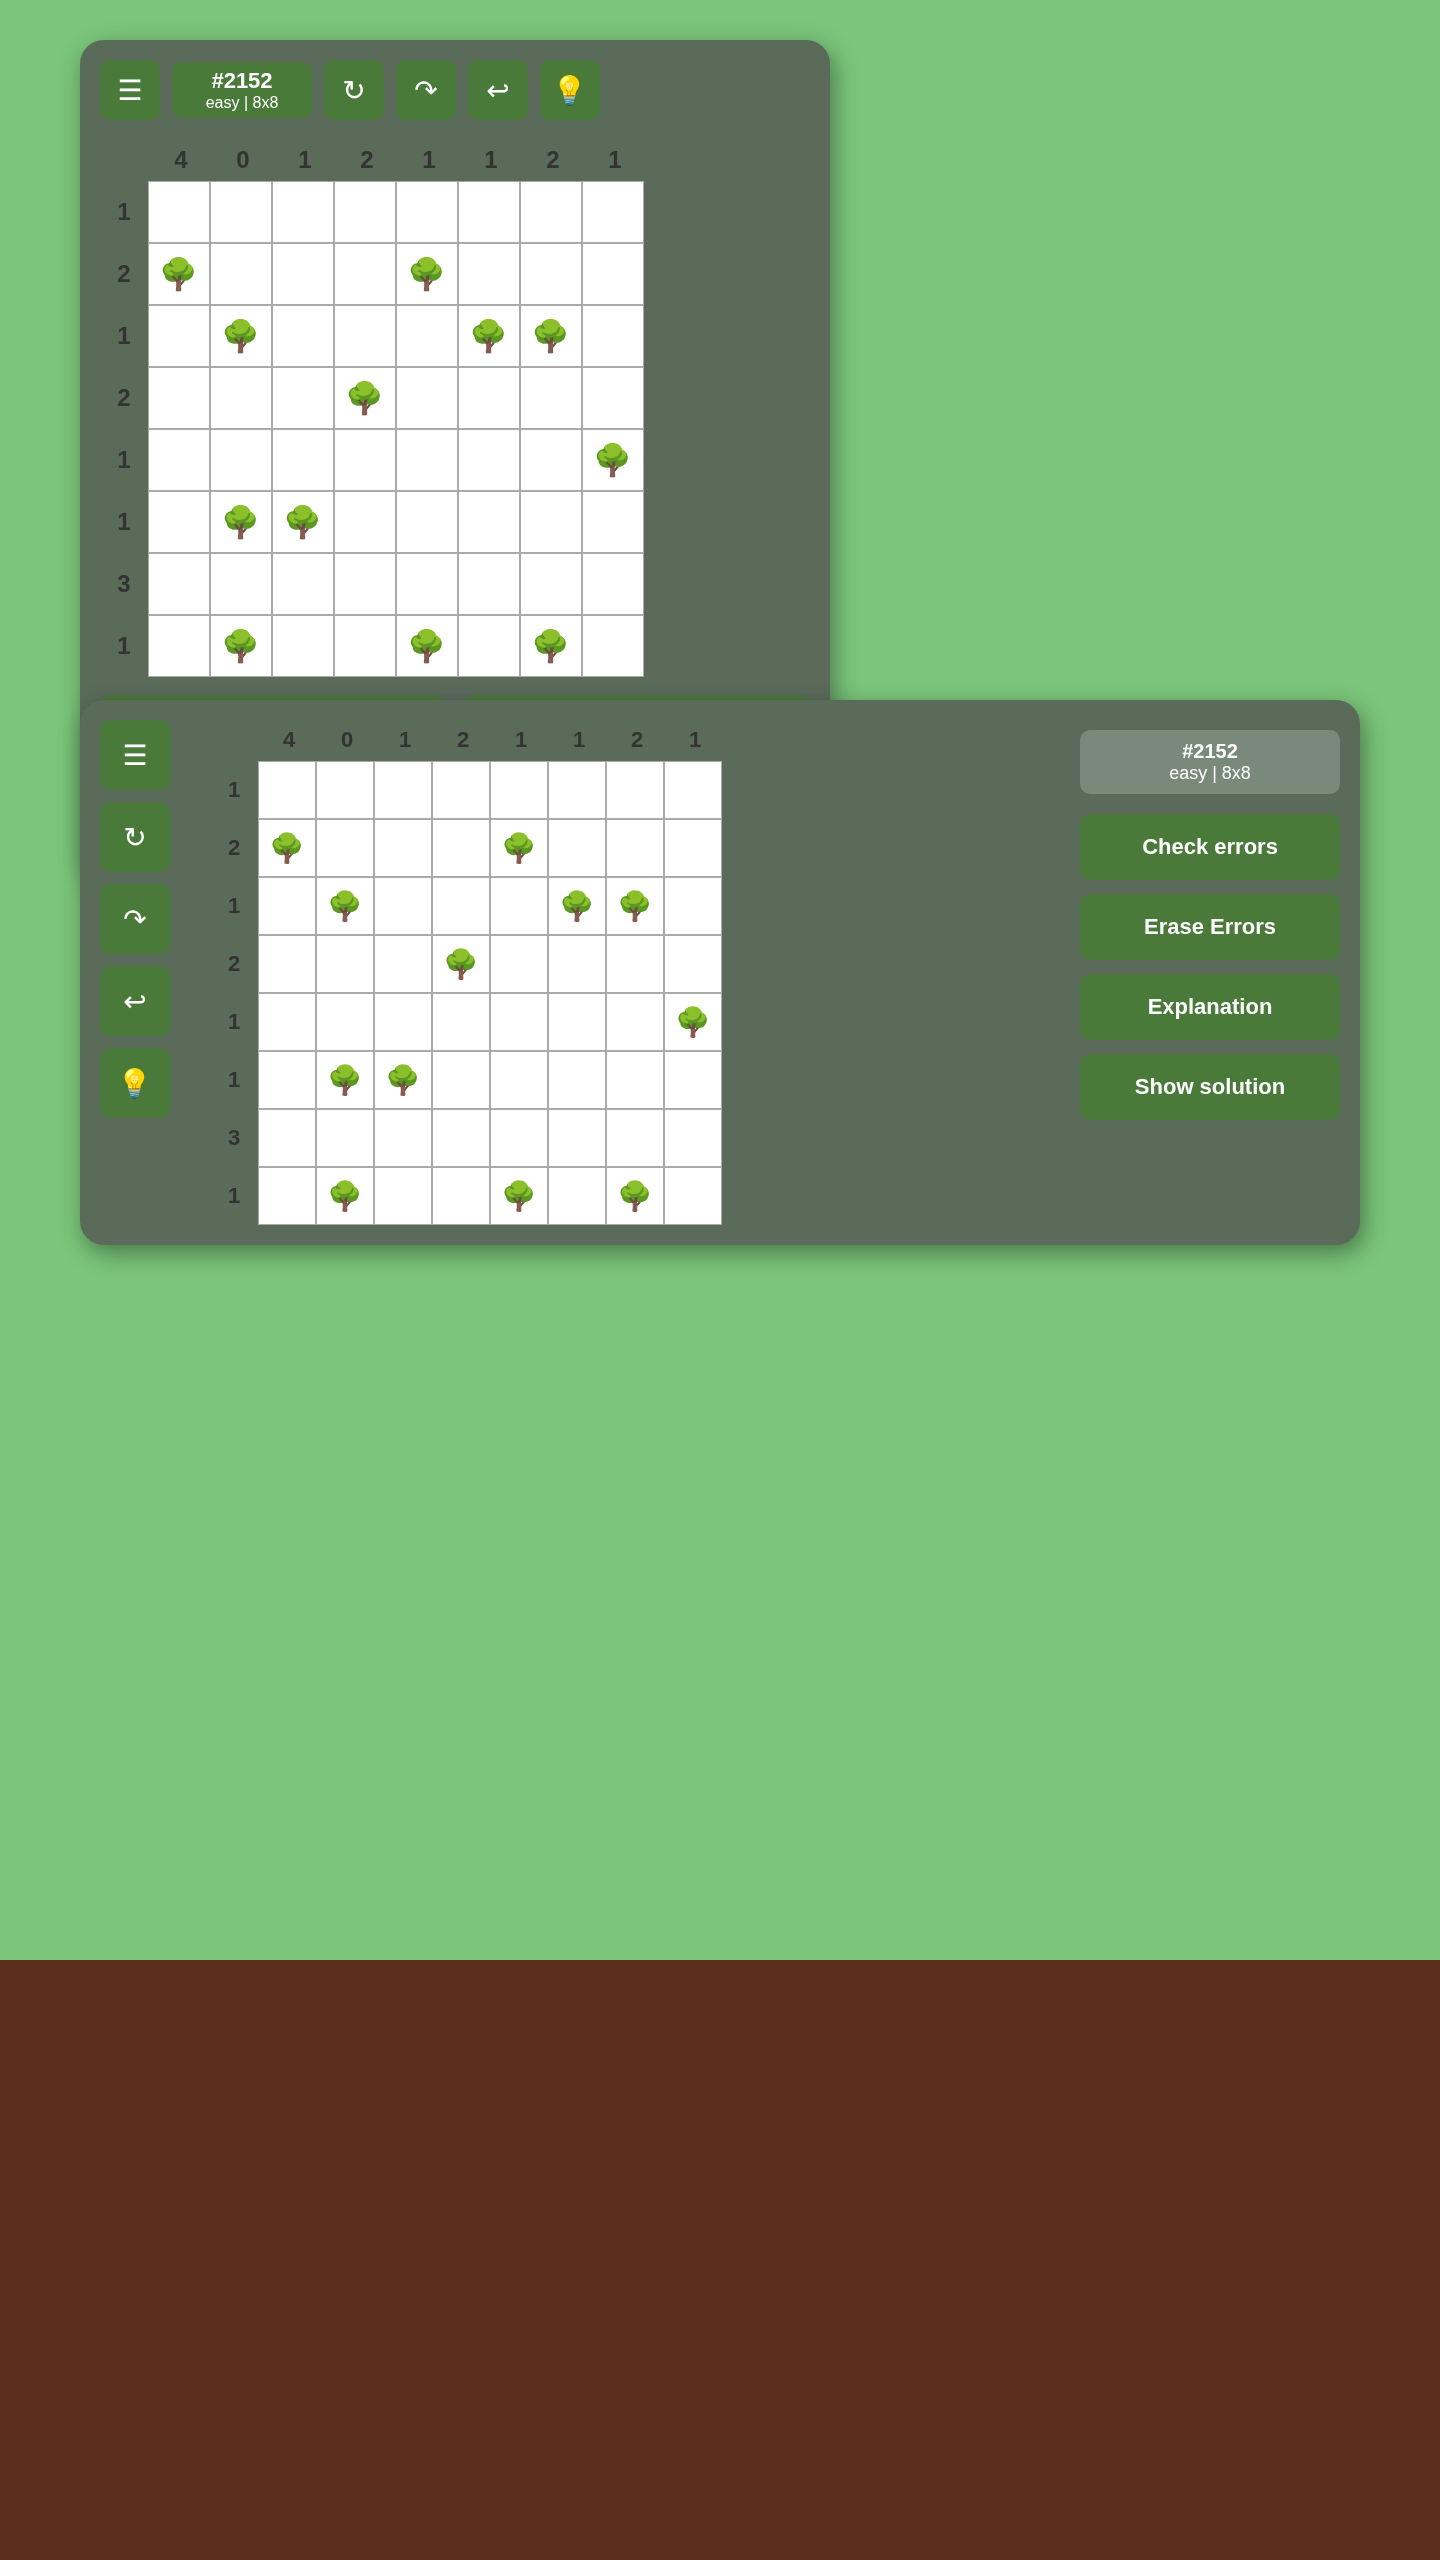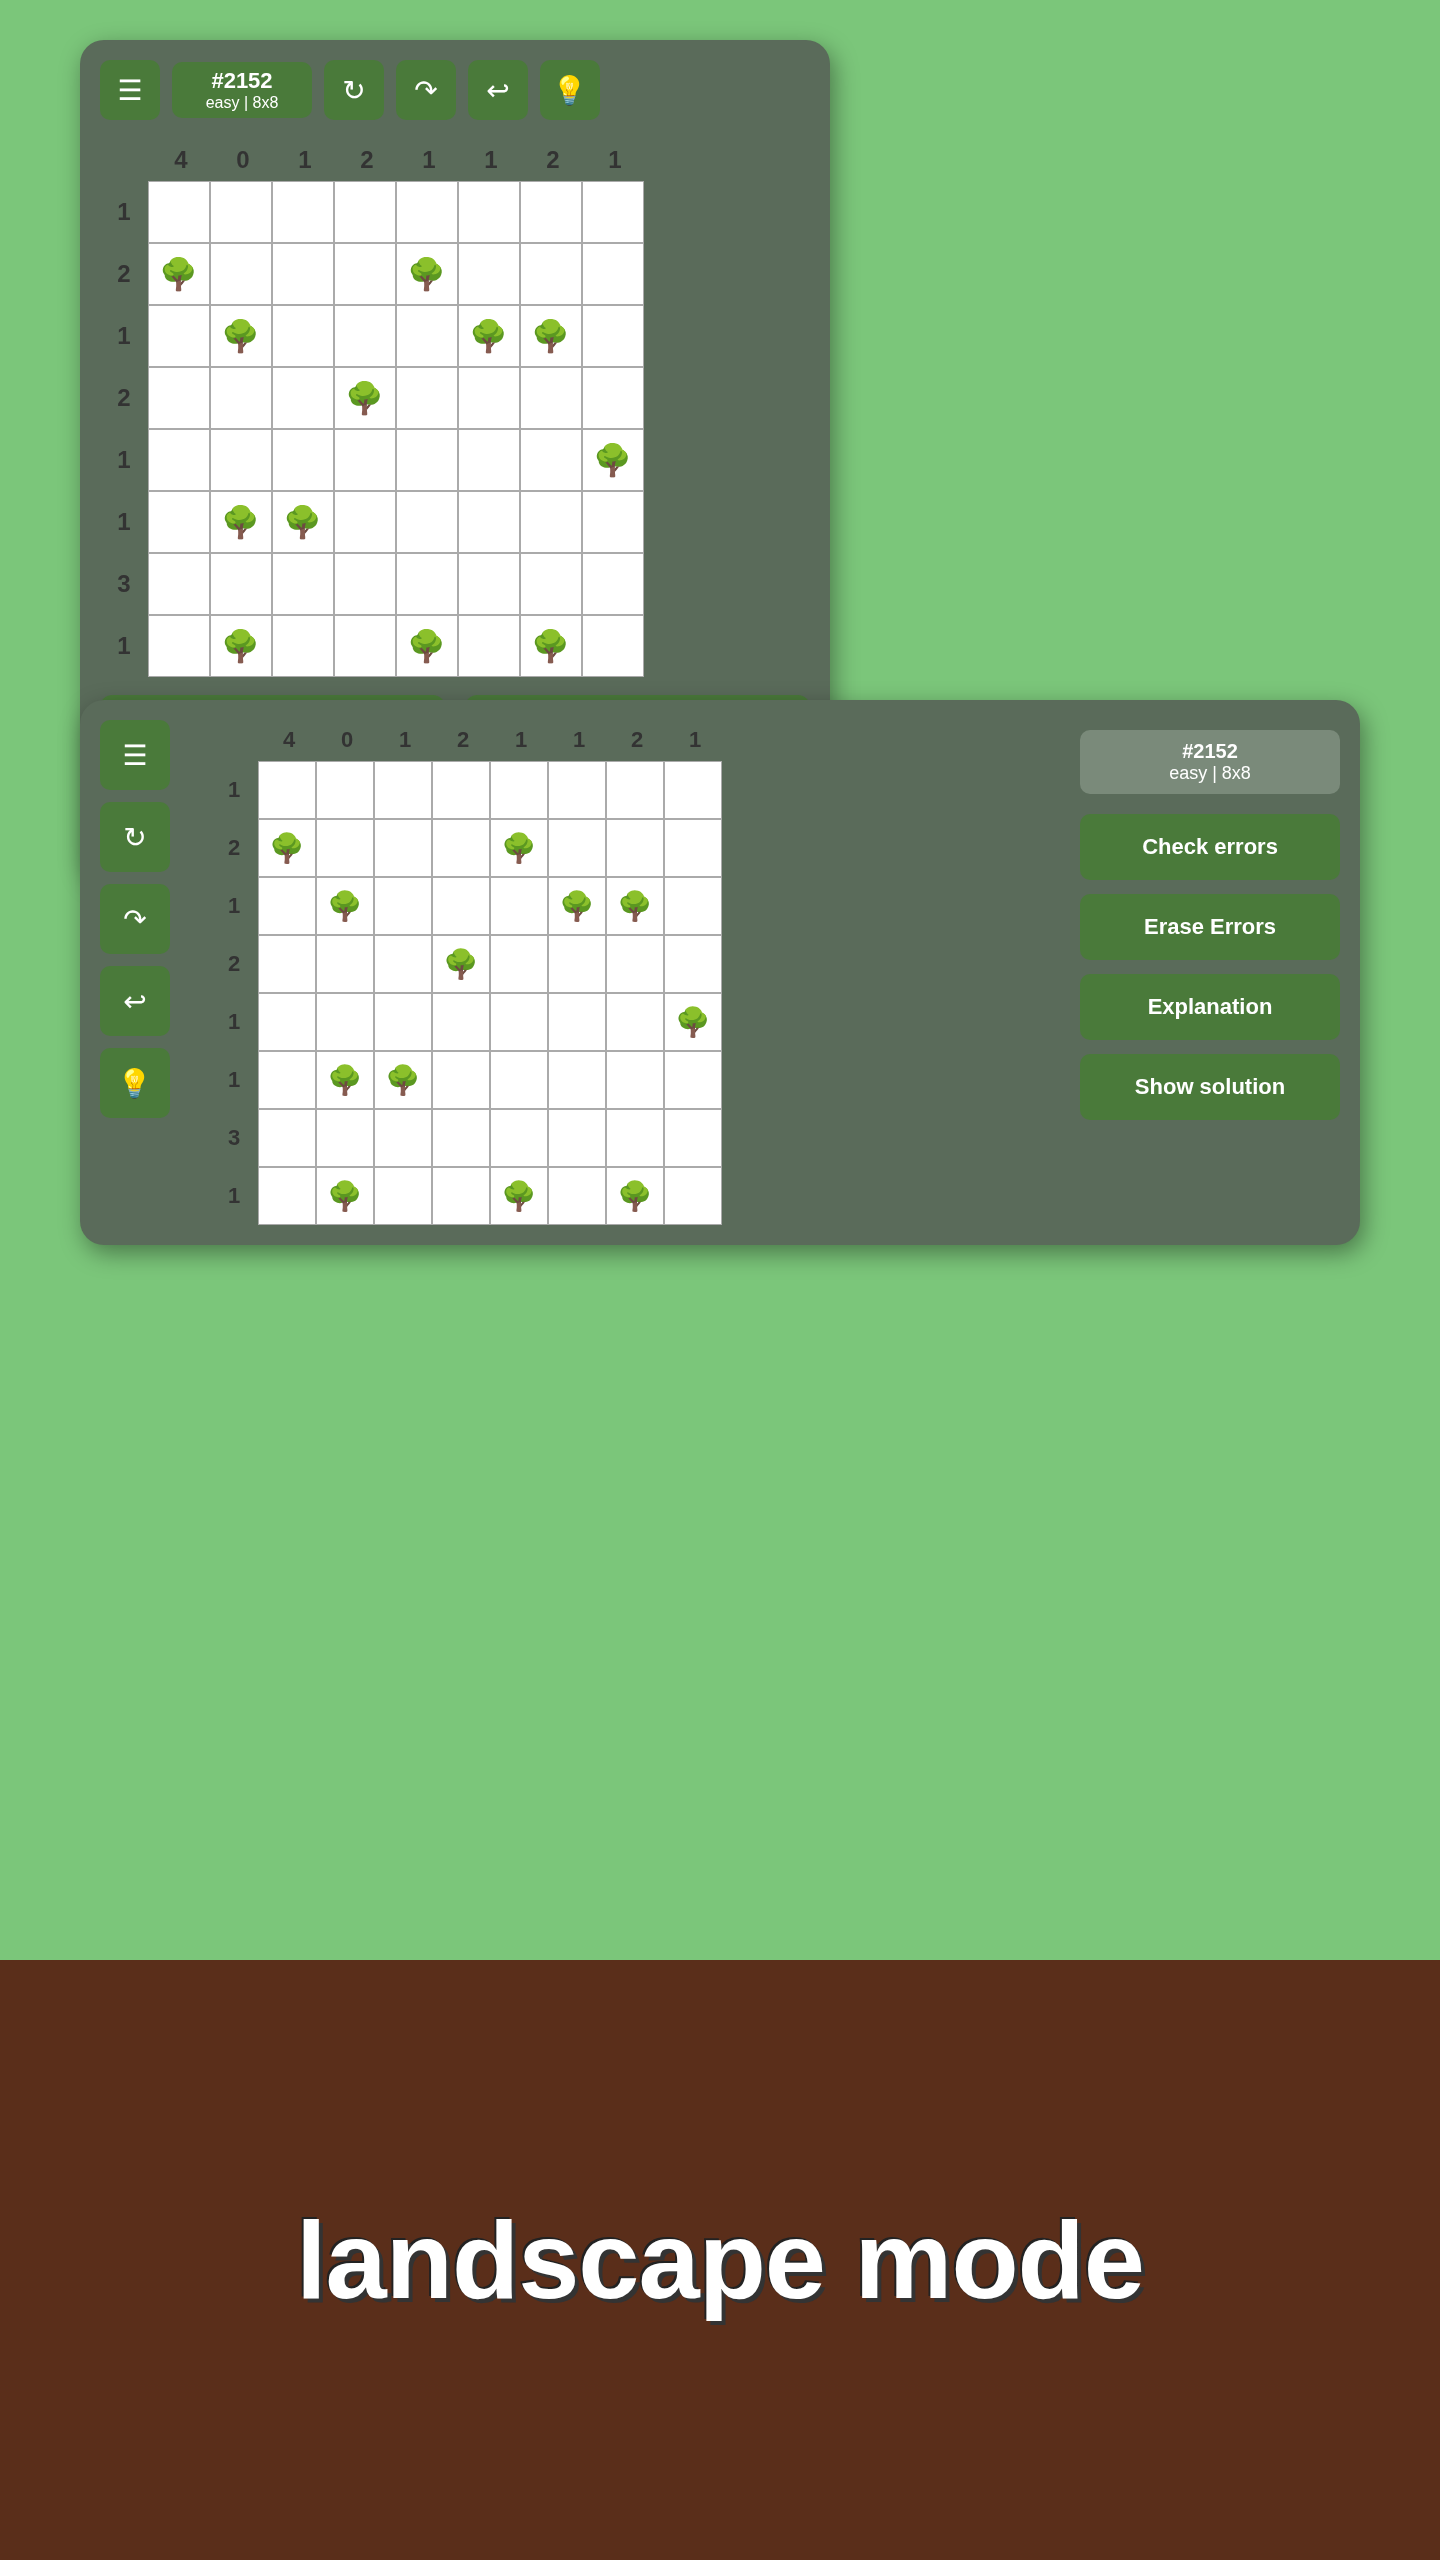--- a/index.html
+++ b/index.html
@@ -492,14 +492,13 @@
       <div>easy | 8x8</div>
     </div>
     <button class="right-btn">Check errors</button>
     <button class="right-btn">Erase Errors</button>
     <button class="right-btn">Explanation</button>
     <button class="right-btn">Show solution</button>
   </div>
 </div>
 
 <div class="bottom-banner">
-  <div class="banner-text">landscape mode</div>
 </div>
 
 </body></html>

